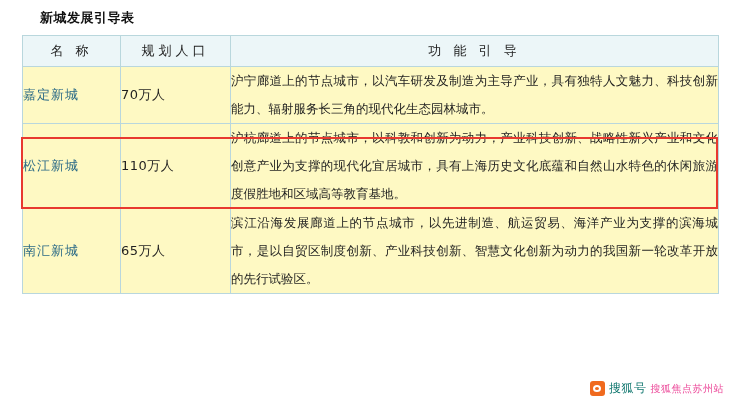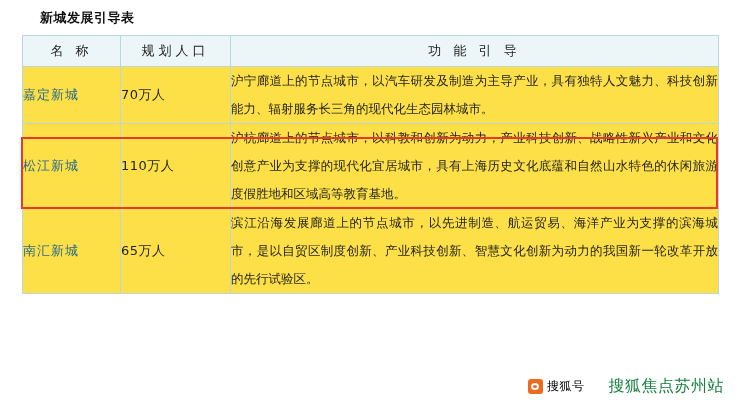--- a/index.html
+++ b/index.html
@@ -27,21 +27,21 @@
     color: #111111;
     font-weight: bold;
     letter-spacing: 0.5px;
     margin: 2px 0 9px 18px;
     line-height: 16px;
   }
   table.main-table {
     border-collapse: collapse;
     width: 696px;
     table-layout: fixed;
-    background: #fde047;
+    background: #fef9c3;
   }
   table.main-table td, table.main-table th {
     border: 1px solid #b9d7dd;
     padding: 0;
     vertical-align: middle;
   }
   .col-name { width: 98px; }
   .col-pop  { width: 110px; }
   .col-func { width: 488px; }
 
@@ -113,28 +113,27 @@
     left: 3px;
     top: 4px;
     width: 8px;
     height: 7px;
     border: 2px solid #ffffff;
     border-radius: 50%;
     box-sizing: border-box;
   }
   .wm-text {
     font-size: 12px;
-    color: #000000;
+    color: #0f766e;
     letter-spacing: 0.5px;
   }
   .wm-text2 {
-    font-size: 16px;
-    color: #15803d;
+    font-size: 10px;
+    color: #ec4899;
     letter-spacing: 0.5px;
-    margin-left: 20px;
   }
 </style>
 </head>
 <body>
 
 <div class="page">
 
   <div class="doc-title">新城发展引导表</div>
 
   <table class="main-table">

